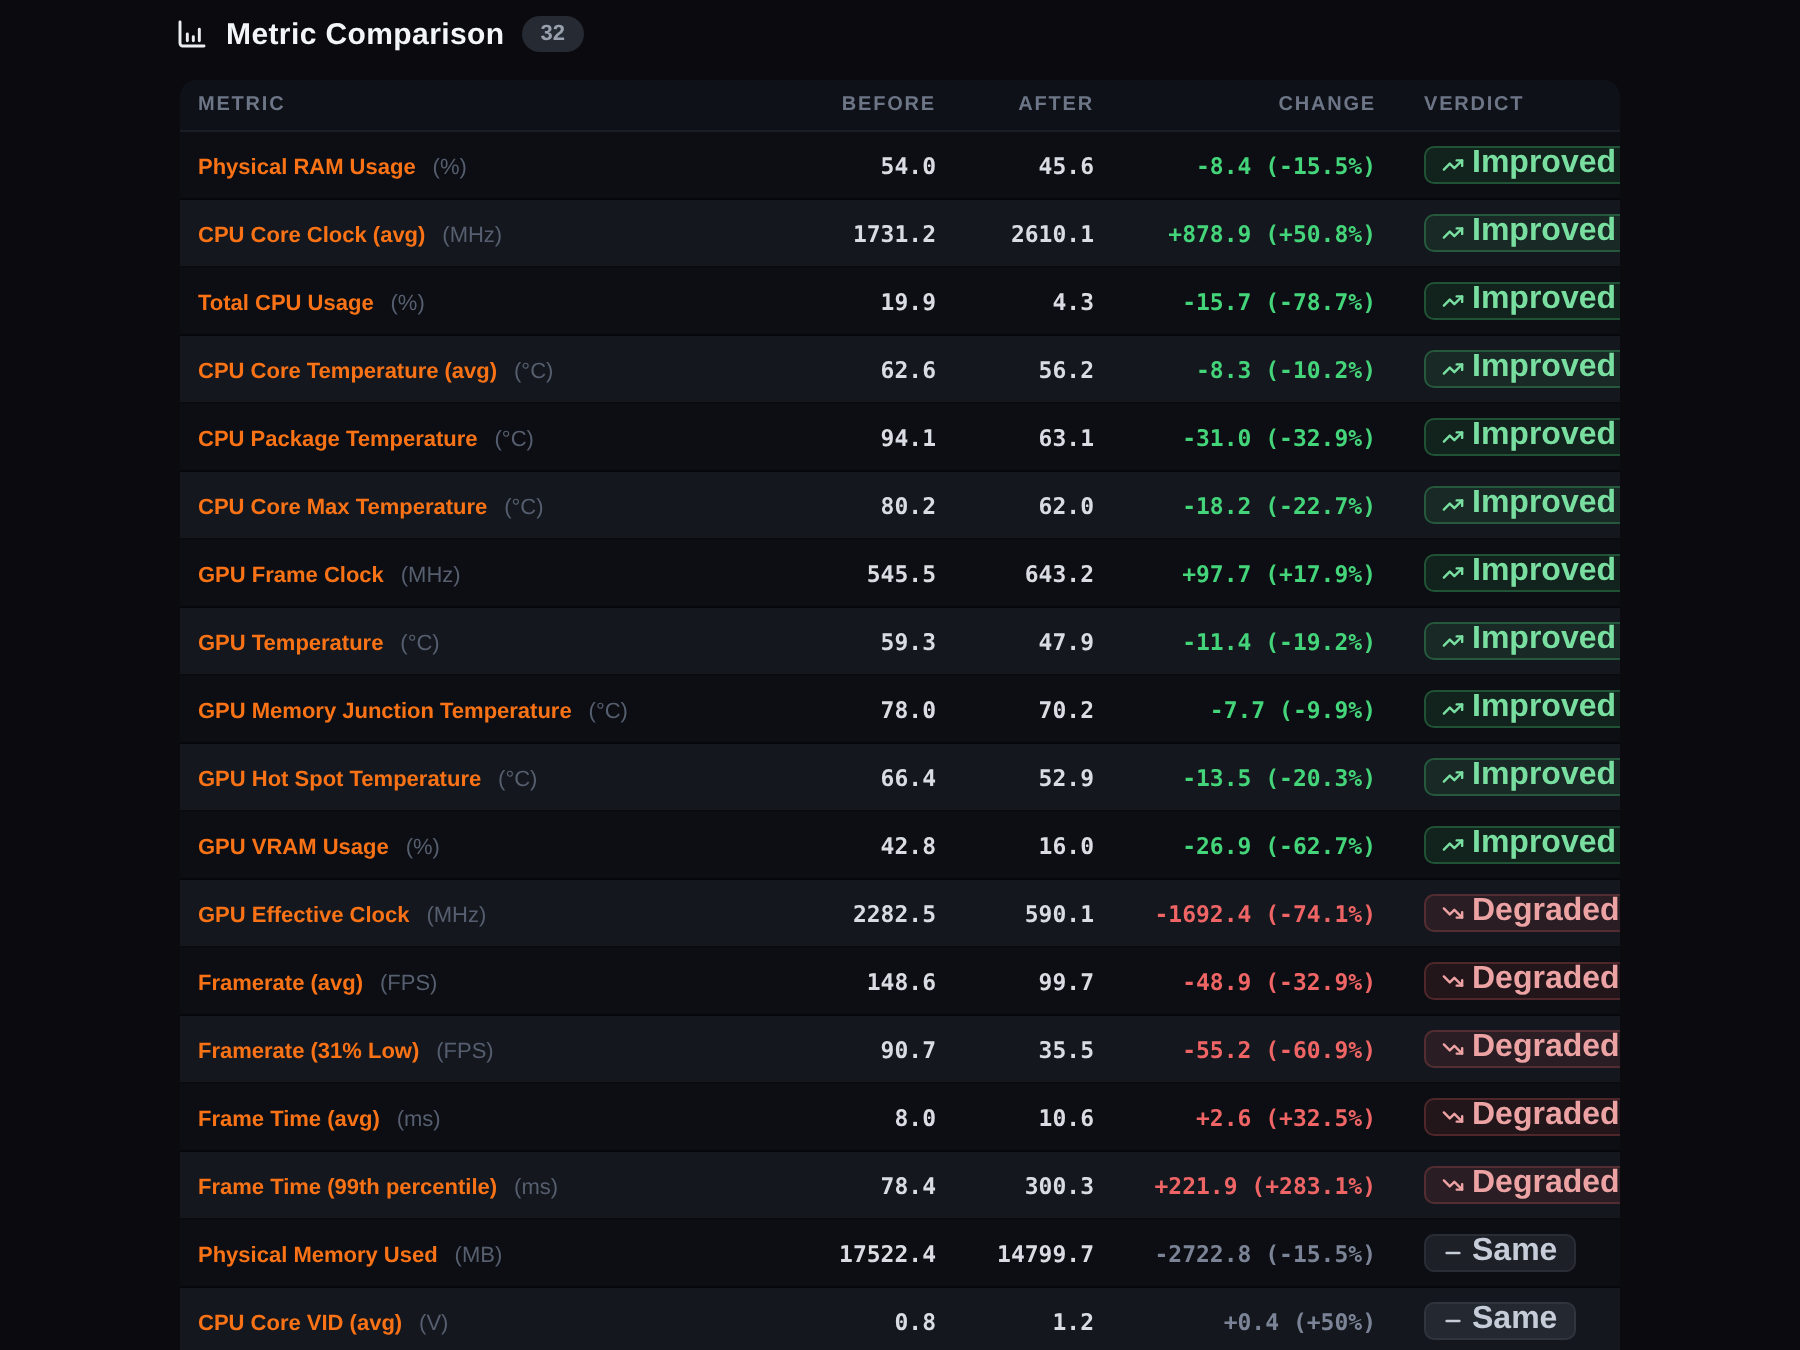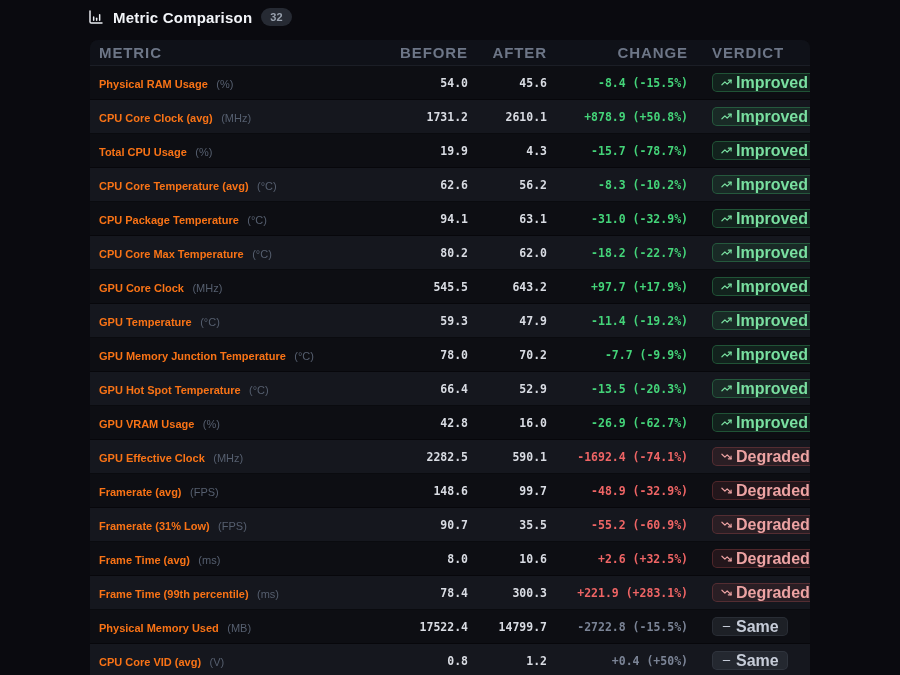--- a/index.html
+++ b/index.html
@@ -35,21 +35,21 @@
   .tr {
     display:grid;
     grid-template-columns: 1fr 88px 79px 141px 122px;
     align-items:center;
   }
   .thead {
     height:26px; background:#0f1118;
     border-bottom:1px solid #1b1e26;
   }
   .th {
-    font-size:15px; font-weight:700; letter-spacing:0.9px;
+    font-size:10px; font-weight:700; letter-spacing:0.9px;
     color:#6d7687; text-transform:uppercase;
   }
   .th.c-metric { padding-left:9px; }
   .th.c-before, .th.c-after, .th.c-change { text-align:right; }
   .th.c-verdict { padding-left:24px; }
 
   .row {
     height:34px;
     border-bottom:1px solid rgba(4,5,8,0.65);
   }
@@ -242,21 +242,21 @@
                   <polyline points="16 7 22 7 22 13"></polyline>
                 </svg>
               </span>
         <span class="badge-label">Improved</span>
       </span>
     </div>
   </div>
 
   <div class="tr row">
     <div class="cell-metric">
-      <span class="metric-name">GPU Core Clock</span>
+      <span class="metric-name">GPU Frame Clock</span>
       <span class="metric-unit">(MHz)</span>
     </div>
     <div class="num before">545.5</div>
     <div class="num after">643.2</div>
     <div class="num change v-improved">+97.7 (+17.9%)</div>
     <div class="cell-verdict">
       <span class="badge v-improved">
         <span class="badge-icon">
                 <svg width="11" height="11" viewBox="0 0 24 24" fill="none" stroke="currentColor" stroke-width="2.6" stroke-linecap="round" stroke-linejoin="round">
                   <polyline points="22 7 13.5 15.5 8.5 10.5 2 17"></polyline>

